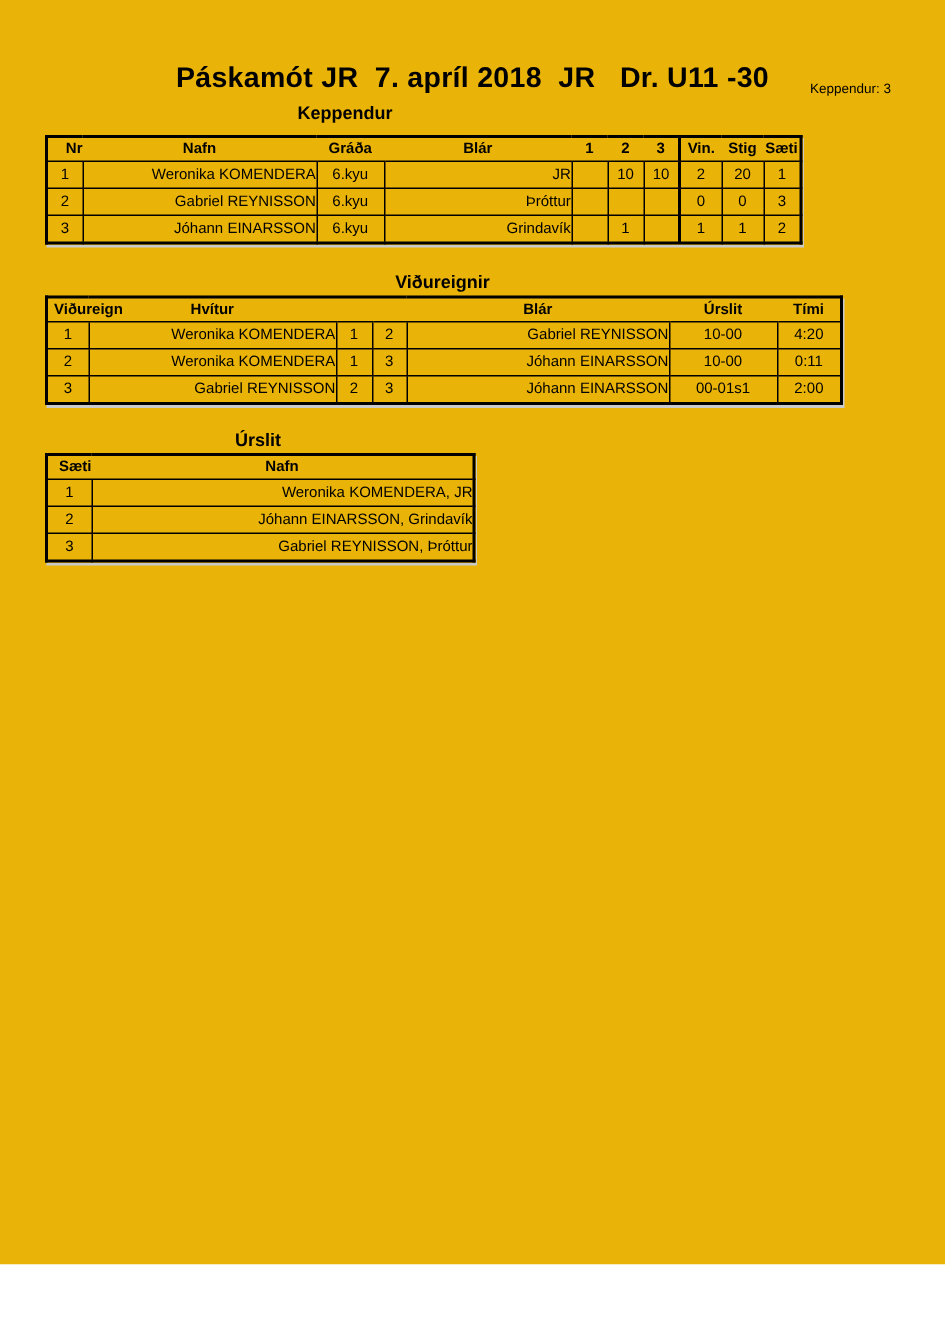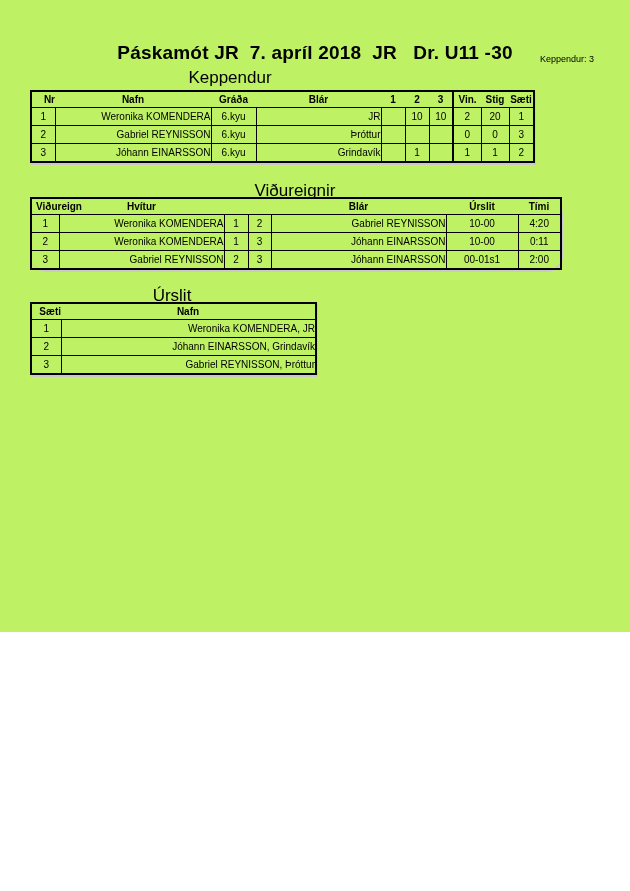--- a/index.html
+++ b/index.html
@@ -3,42 +3,42 @@
 <meta charset="utf-8">
 <style>
   html, body {
     margin: 0;
     padding: 0;
     background: #ffffff;
   }
   .page {
     position: relative;
     width: 630px;
-    height: 632px;
-    background: #bef264;
+    height: 843px;
+    background: #eab308;
     font-family: "Liberation Sans", sans-serif;
     color: #000000;
     overflow: hidden;
   }
   .title {
     position: absolute;
     top: 42px;
     left: 0;
     width: 630px;
     text-align: center;
     font-size: 19px;
     font-weight: bold;
     white-space: pre;
     letter-spacing: 0.2px;
   }
   .section-title {
     position: absolute;
     transform: translateX(-50%);
-    font-size: 17px;
-    font-weight: normal;
+    font-size: 12px;
+    font-weight: bold;
     white-space: nowrap;
   }
   .st-keppendur { left: 230px; top: 68px; }
   .st-vidureignir { left: 295px; top: 181px; }
   .st-urslit { left: 172px; top: 286px; }
   .count {
     position: absolute;
     left: 540px;
     top: 54px;
     font-size: 9px;
@@ -46,21 +46,21 @@
   }
   table.tbl {
     position: absolute;
     border-collapse: collapse;
     table-layout: fixed;
     border: 2px solid #000000;
     box-shadow: 1px 2px 0 #c9c9c9;
     font-size: 10px;
   }
   .tbl1 { left: 30px; top: 90px;  width: 503px; }
-  .tbl2 { left: 30px; top: 197px; width: 530px; border-radius: 15px; }
+  .tbl2 { left: 30px; top: 197px; width: 530px; }
   .tbl3 { left: 30px; top: 302px; width: 285px; }
   table.tbl th {
     border: none;
     border-bottom: 1px solid #000000;
     font-weight: bold;
     height: 15px;
     line-height: 15px;
     padding: 0;
     white-space: nowrap;
     overflow: visible;

